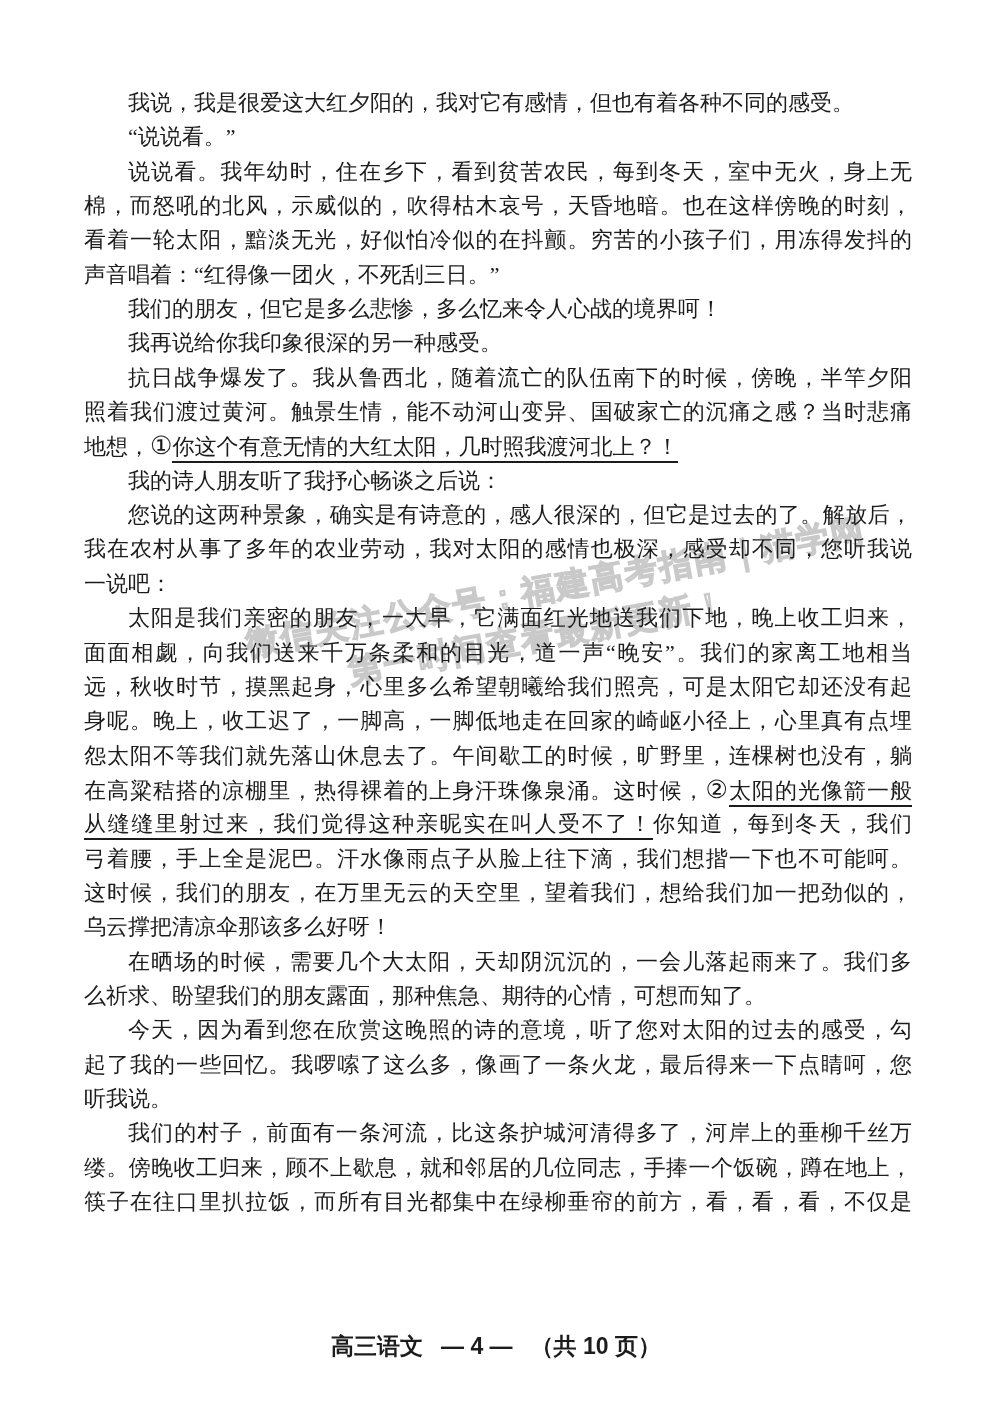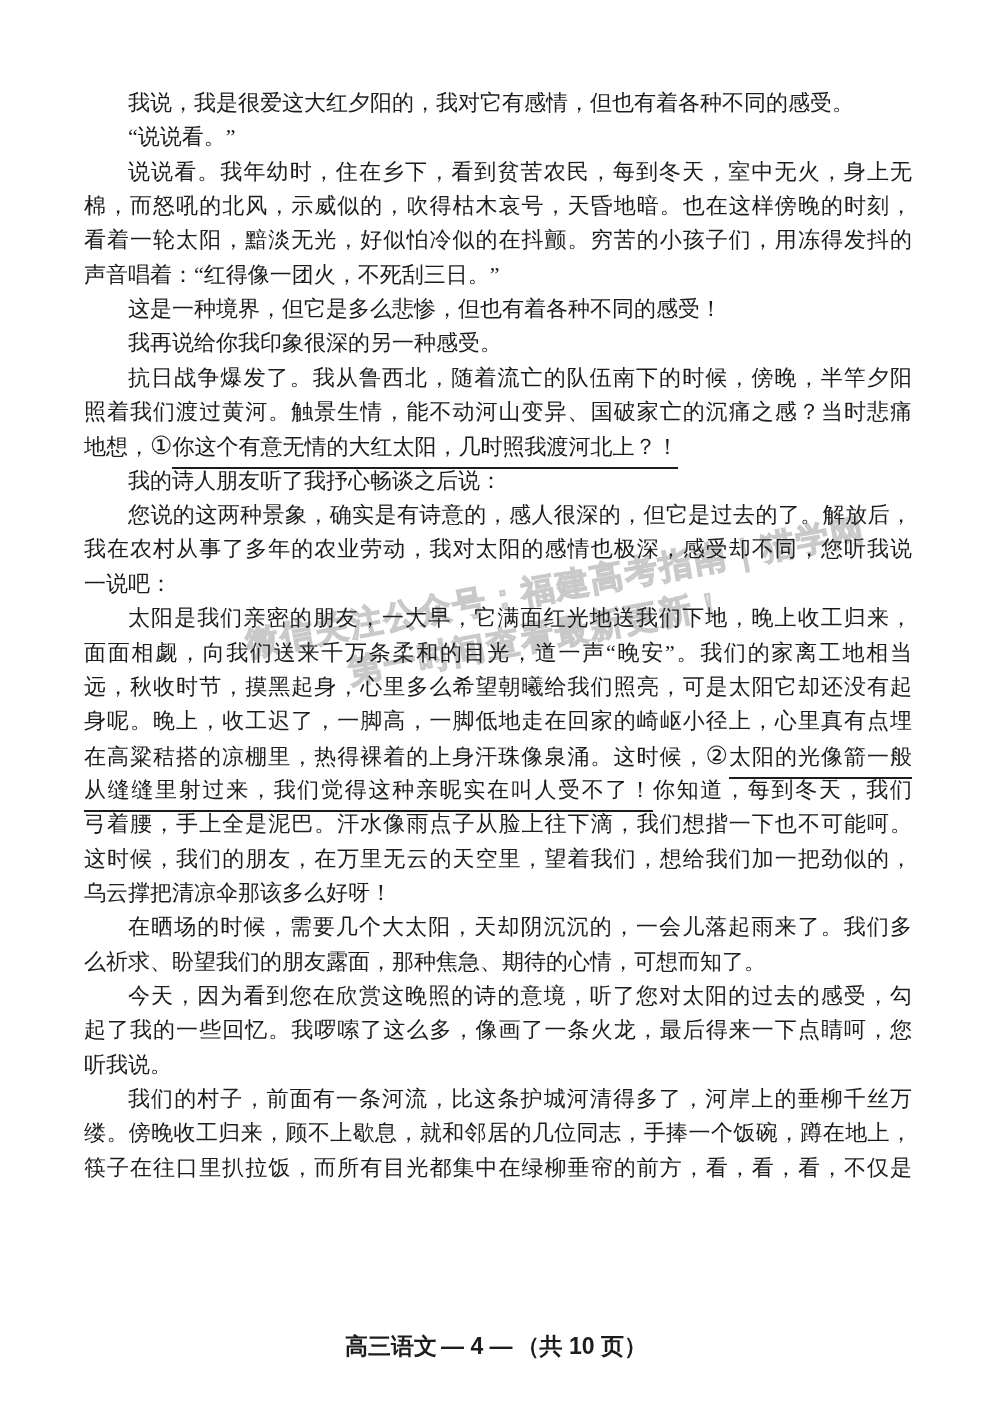--- a/index.html
+++ b/index.html
@@ -49,34 +49,34 @@
     text-justify:inter-ideograph;
   }
   .line.last{
     text-align-last:left;
   }
   .line.ind{
     text-indent:44px;
   }
   .ul{
     border-bottom:2px solid #1c1c1c;
-    padding-bottom:8px;
+    padding-bottom:2px;
   }
   .circ{
     font-size:25px;
   }
   
   #footer{
     position:absolute;
     left:0;top:1331px;
     width:992px;
     display:flex;
     justify-content:center;
     align-items:baseline;
-    gap:4px;
+    gap:18px;
     font-family:"Liberation Sans","DejaVu Sans",sans-serif;
     font-weight:600;
     font-size:23px;
     color:#1c1c1c;
     z-index:2;
   }
 </style>
 </head>
 <body>
 
@@ -87,33 +87,34 @@
     <div class="wm-line wm-line2">第一时间查看最新更新！</div>
   </div>
 
   <div id="text-block">
       <div class="line ind last"><span>我说，我是很爱这大红夕阳的，我对它有感情，但也有着各种不同的感受。</span></div>
       <div class="line ind last"><span>“说说看。”</span></div>
       <div class="line ind"><span>说说看。我年幼时，住在乡下，看到贫苦农民，每到冬天，室中无火，身上无</span></div>
       <div class="line"><span>棉，而怒吼的北风，示威似的，吹得枯木哀号，天昏地暗。也在这样傍晚的时刻，</span></div>
       <div class="line"><span>看着一轮太阳，黯淡无光，好似怕冷似的在抖颤。穷苦的小孩子们，用冻得发抖的</span></div>
       <div class="line last"><span>声音唱着：“红得像一团火，不死刮三日。”</span></div>
-      <div class="line ind last"><span>这是一种境界，但它是多么悲惨，但也有着各种不同的感受！</span></div>
+      <div class="line ind last"><span>我们的朋友，但它是多么悲惨，多么忆来令人心战的境界呵！</span></div>
       <div class="line ind last"><span>我再说给你我印象很深的另一种感受。</span></div>
       <div class="line ind"><span>抗日战争爆发了。我从鲁西北，随着流亡的队伍南下的时候，傍晚，半竿夕阳</span></div>
       <div class="line"><span>照着我们渡过黄河。触景生情，能不动河山变异、国破家亡的沉痛之感？当时悲痛</span></div>
       <div class="line last"><span>地想，</span><span class="circ">①</span><span class="ul">你这个有意无情的大红太阳，几时照我渡河北上？！</span></div>
       <div class="line ind last"><span>我的诗人朋友听了我抒心畅谈之后说：</span></div>
       <div class="line ind"><span>您说的这两种景象，确实是有诗意的，感人很深的，但它是过去的了。解放后，</span></div>
       <div class="line"><span>我在农村从事了多年的农业劳动，我对太阳的感情也极深，感受却不同，您听我说</span></div>
       <div class="line last"><span>一说吧：</span></div>
       <div class="line ind"><span>太阳是我们亲密的朋友，一大早，它满面红光地送我们下地，晚上收工归来，</span></div>
       <div class="line"><span>面面相觑，向我们送来千万条柔和的目光，道一声“晚安”。我们的家离工地相当</span></div>
       <div class="line"><span>远，秋收时节，摸黑起身，心里多么希望朝曦给我们照亮，可是太阳它却还没有起</span></div>
       <div class="line"><span>身呢。晚上，收工迟了，一脚高，一脚低地走在回家的崎岖小径上，心里真有点埋</span></div>
+      <div class="line"><span>怨太阳不等我们就先落山休息去了。午间歇工的时候，旷野里，连棵树也没有，躺</span></div>
       <div class="line"><span>在高粱秸搭的凉棚里，热得裸着的上身汗珠像泉涌。这时候，</span><span class="circ">②</span><span class="ul">太阳的光像箭一般</span></div>
       <div class="line"><span class="ul">从缝缝里射过来，我们觉得这种亲昵实在叫人受不了！</span><span>你知道，每到冬天，我们</span></div>
       <div class="line"><span>弓着腰，手上全是泥巴。汗水像雨点子从脸上往下滴，我们想揩一下也不可能呵。</span></div>
       <div class="line"><span>这时候，我们的朋友，在万里无云的天空里，望着我们，想给我们加一把劲似的，</span></div>
       <div class="line last"><span>乌云撑把清凉伞那该多么好呀！</span></div>
       <div class="line ind"><span>在晒场的时候，需要几个大太阳，天却阴沉沉的，一会儿落起雨来了。我们多</span></div>
       <div class="line last"><span>么祈求、盼望我们的朋友露面，那种焦急、期待的心情，可想而知了。</span></div>
       <div class="line ind"><span>今天，因为看到您在欣赏这晚照的诗的意境，听了您对太阳的过去的感受，勾</span></div>
       <div class="line"><span>起了我的一些回忆。我啰嗦了这么多，像画了一条火龙，最后得来一下点睛呵，您</span></div>
       <div class="line last"><span>听我说。</span></div>

